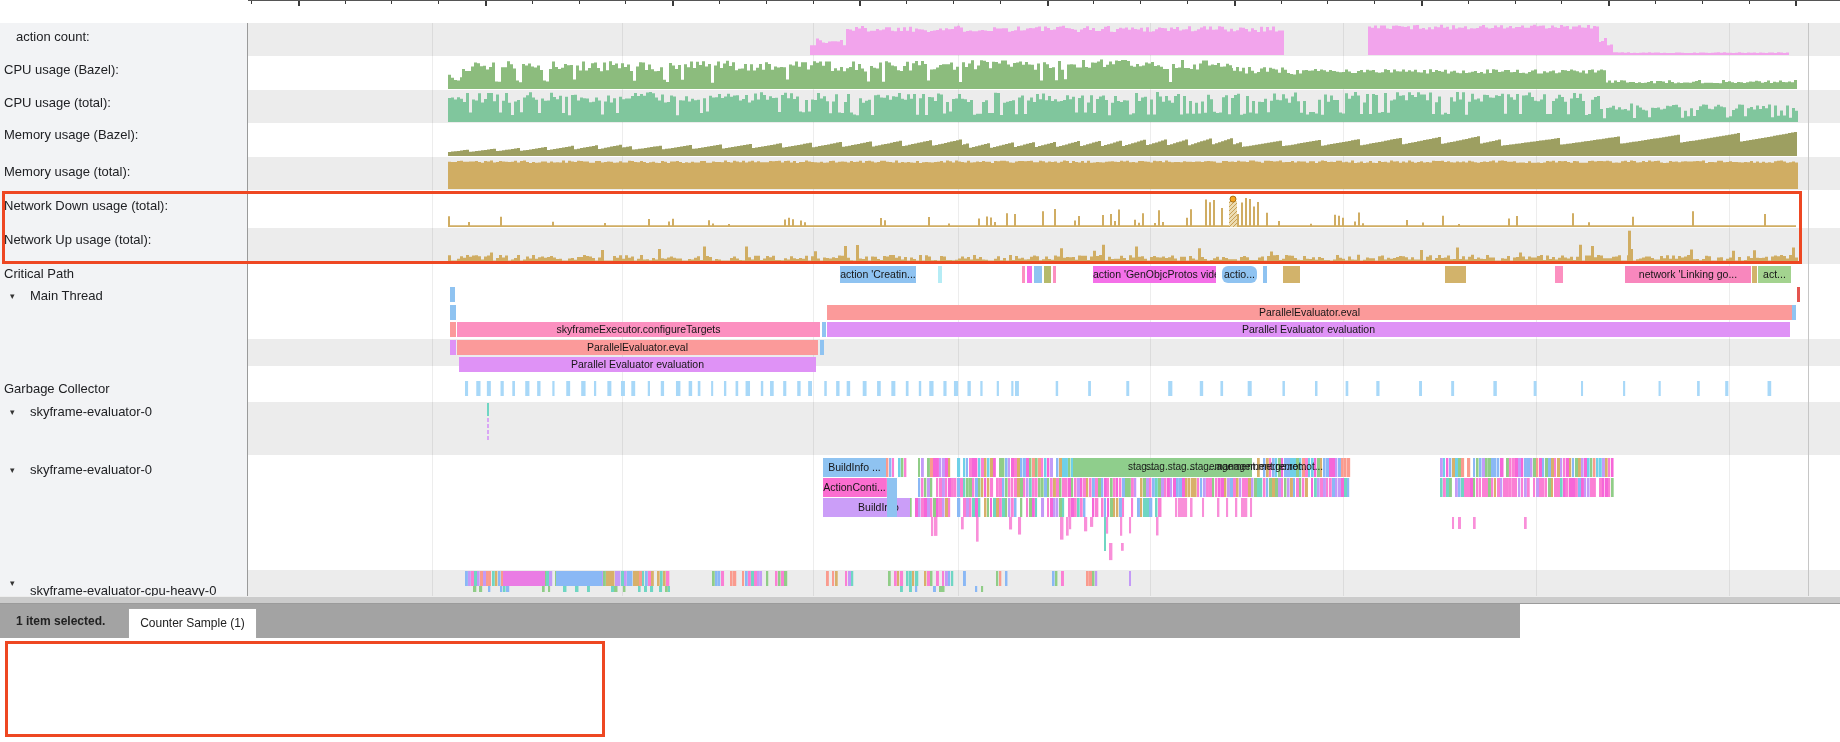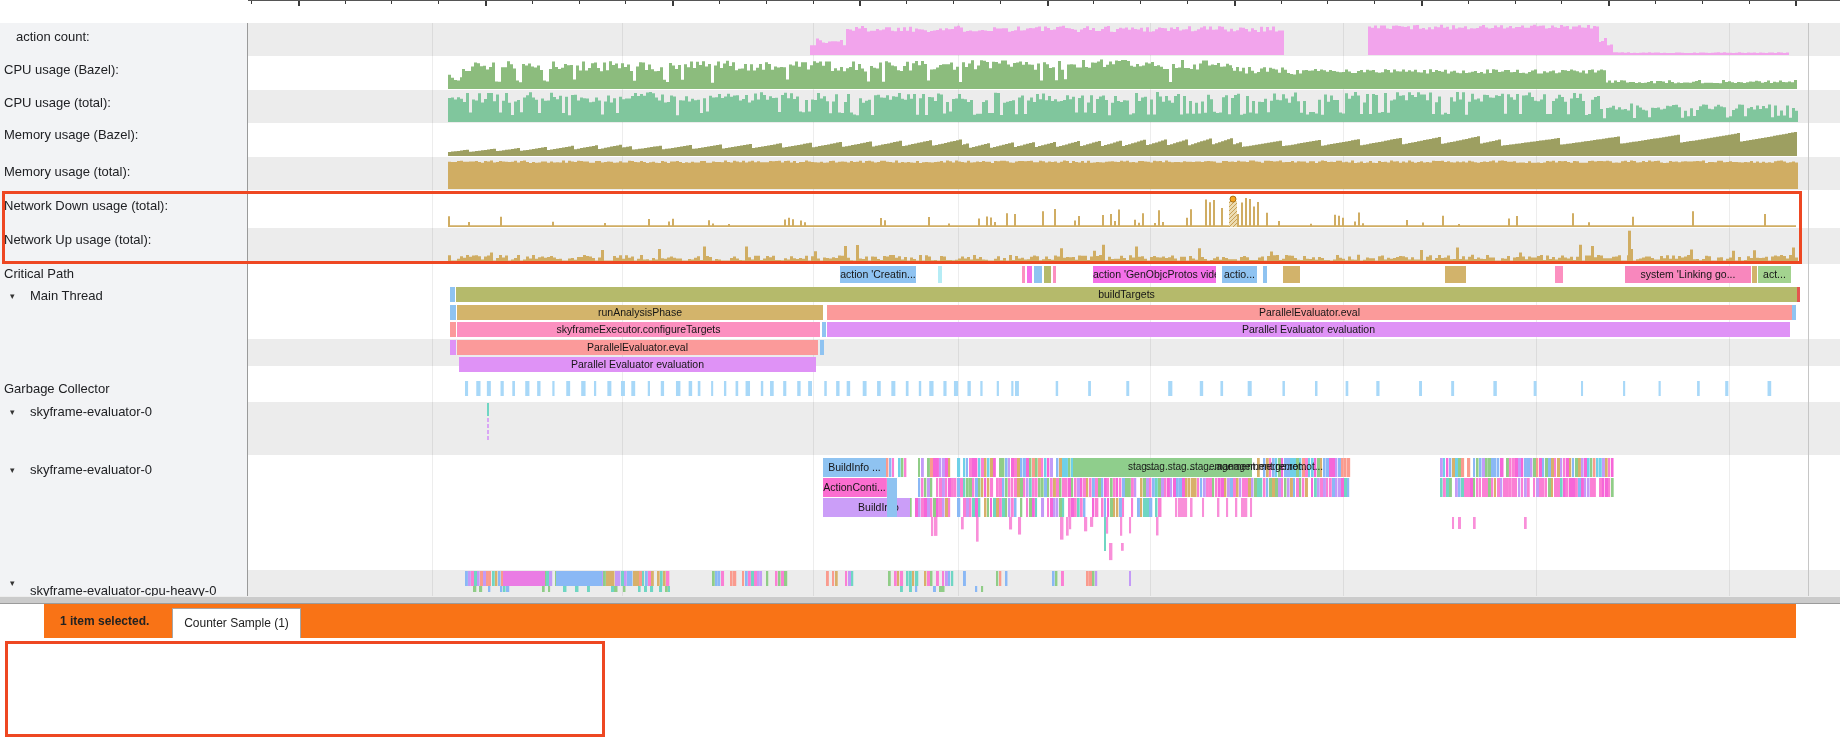--- a/index.html
+++ b/index.html
@@ -20,21 +20,21 @@
   .gridline{position:absolute;width:1px;top:23px;height:573px;background:rgba(0,0,0,0.07);z-index:2;}
   #edge-line{position:absolute;left:1808px;top:23px;width:1px;height:573px;background:#c6c6c6;z-index:2;}
   #paint{position:absolute;left:0;top:0;z-index:3;pointer-events:none;}
   .blk{position:absolute;font-size:10.5px;color:#161616;text-align:center;overflow:hidden;
        white-space:nowrap;z-index:4;}
   .glabel{position:absolute;font-size:10px;color:#1a1a1a;white-space:nowrap;z-index:5;}
   .hbox{position:absolute;border:3px solid #ee4722;box-sizing:border-box;z-index:40;pointer-events:none;}
   #divider{position:absolute;left:0;top:596px;width:1840px;height:8px;background:#cbcbcb;
       border-top:1px solid #ededed;border-bottom:1px solid #9b9b9b;box-sizing:border-box;z-index:8;}
   #bottom{position:absolute;left:0;top:604px;width:1840px;height:138px;background:#fff;z-index:8;}
-  #tabbar{position:absolute;left:0;top:0;width:1752px;height:34px;background:#f97316;margin-left:44px;}
+  #tabbar{position:absolute;left:0;top:0;width:1520px;height:34px;background:#a3a3a3;}
   #sel-status{position:absolute;left:16px;top:10px;font-size:12px;font-weight:bold;color:#222;}
   #tab{position:absolute;left:128px;top:4px;width:129px;height:30px;background:#fff;
       border:1px solid #a5a5a5;border-bottom:none;box-sizing:border-box;text-align:center;
       font-size:12px;line-height:28px;color:#222;}
   #tablezone{position:absolute;left:0;top:34px;width:1840px;height:104px;background:#fff;}
   .th{position:absolute;top:14px;font-size:12px;font-weight:bold;color:#222;}
   .td{position:absolute;top:46px;font-size:12px;line-height:18px;color:#222;}
   #th-line{position:absolute;left:8px;top:40px;width:592px;height:1px;background:#ccc;}
 </style>
 </head>
@@ -849,33 +849,31 @@
     <div class="gridline" style="left: 1536px;"></div>
     <div class="gridline" style="left: 1729px;"></div>
     <div class="blk" style="left: 840px; top: 266px; width: 76px; height: 17px; background: rgb(143, 195, 241); line-height: 17px;">action 'Creatin...</div>
     <div class="blk" style="left: 938px; top: 266px; width: 4px; height: 17px; background: rgb(181, 236, 245); line-height: 17px;"></div>
     <div class="blk" style="left: 1022px; top: 266px; width: 3px; height: 17px; background: rgb(252, 144, 192); line-height: 17px;"></div>
     <div class="blk" style="left: 1027px; top: 266px; width: 5px; height: 17px; background: rgb(244, 112, 232); line-height: 17px;"></div>
     <div class="blk" style="left: 1034px; top: 266px; width: 8px; height: 17px; background: rgb(143, 195, 241); line-height: 17px;"></div>
     <div class="blk" style="left: 1044px; top: 266px; width: 7px; height: 17px; background: rgb(181, 186, 107); line-height: 17px;"></div>
     <div class="blk" style="left: 1053px; top: 266px; width: 3px; height: 17px; background: rgb(252, 144, 192); line-height: 17px;"></div>
     <div class="blk" style="left: 1093px; top: 266px; width: 123px; height: 17px; background: rgb(244, 112, 232); line-height: 17px;">action 'GenObjcProtos video/...</div>
-    <div class="blk" style="left: 1222px; top: 266px; width: 35px; height: 17px; background: rgb(143, 195, 241); line-height: 17px;">actio...</div>
+    <div class="blk" style="left: 1222px; top: 266px; width: 35px; height: 17px; background: rgb(143, 195, 241); line-height: 17px; border-radius: 6px;">actio...</div>
     <div class="blk" style="left: 1263px; top: 266px; width: 4px; height: 17px; background: rgb(143, 195, 241); line-height: 17px;"></div>
     <div class="blk" style="left: 1283px; top: 266px; width: 17px; height: 17px; background: rgb(210, 179, 107); line-height: 17px;"></div>
     <div class="blk" style="left: 1445px; top: 266px; width: 21px; height: 17px; background: rgb(210, 179, 107); line-height: 17px;"></div>
     <div class="blk" style="left: 1555px; top: 266px; width: 8px; height: 17px; background: rgb(252, 144, 192); line-height: 17px;"></div>
-    <div class="blk" style="left: 1625px; top: 266px; width: 126px; height: 17px; background: rgb(248, 135, 189); line-height: 17px;">system 'Linking go...</div>
+    <div class="blk" style="left: 1625px; top: 266px; width: 126px; height: 17px; background: rgb(248, 135, 189); line-height: 17px;">network 'Linking go...</div>
     <div class="blk" style="left: 1752px; top: 266px; width: 5px; height: 17px; background: rgb(210, 179, 107); line-height: 17px;"></div>
     <div class="blk" style="left: 1758px; top: 266px; width: 33px; height: 17px; background: rgb(163, 211, 143); line-height: 17px;">act...</div>
     <div class="blk" style="left: 450px; top: 287px; width: 5px; height: 15px; background: rgb(143, 195, 241); line-height: 15px;"></div>
-    <div class="blk" style="left: 456px; top: 287px; width: 1341px; height: 15px; background: rgb(181, 186, 107); line-height: 15px;">buildTargets</div>
     <div class="blk" style="left: 1797px; top: 287px; width: 3px; height: 15px; background: rgb(228, 84, 79); line-height: 15px;"></div>
     <div class="blk" style="left: 450px; top: 304.5px; width: 6px; height: 15px; background: rgb(143, 195, 241); line-height: 15px;"></div>
-    <div class="blk" style="left: 457px; top: 304.5px; width: 366px; height: 15px; background: rgb(211, 180, 107); line-height: 15px;">runAnalysisPhase</div>
     <div class="blk" style="left: 827px; top: 304.5px; width: 965px; height: 15px; background: rgb(251, 154, 154); line-height: 15px;">ParallelEvaluator.eval</div>
     <div class="blk" style="left: 1792px; top: 304.5px; width: 4px; height: 15px; background: rgb(143, 195, 241); line-height: 15px;"></div>
     <div class="blk" style="left: 450px; top: 322px; width: 6px; height: 15px; background: rgb(251, 154, 154); line-height: 15px;"></div>
     <div class="blk" style="left: 457px; top: 322px; width: 363px; height: 15px; background: rgb(252, 144, 192); line-height: 15px;">skyframeExecutor.configureTargets</div>
     <div class="blk" style="left: 822px; top: 322px; width: 4px; height: 15px; background: rgb(143, 195, 241); line-height: 15px;"></div>
     <div class="blk" style="left: 827px; top: 322px; width: 963px; height: 15px; background: rgb(223, 146, 246); line-height: 15px;">Parallel Evaluator evaluation</div>
     <div class="blk" style="left: 450px; top: 339.5px; width: 6px; height: 15px; background: rgb(223, 146, 246); line-height: 15px;"></div>
     <div class="blk" style="left: 457px; top: 339.5px; width: 361px; height: 15px; background: rgb(251, 154, 154); line-height: 15px;">ParallelEvaluator.eval</div>
     <div class="blk" style="left: 820px; top: 339.5px; width: 4px; height: 15px; background: rgb(143, 195, 241); line-height: 15px;"></div>
     <div class="blk" style="left: 459px; top: 357px; width: 357px; height: 15px; background: rgb(223, 146, 246); line-height: 15px;">Parallel Evaluator evaluation</div>

